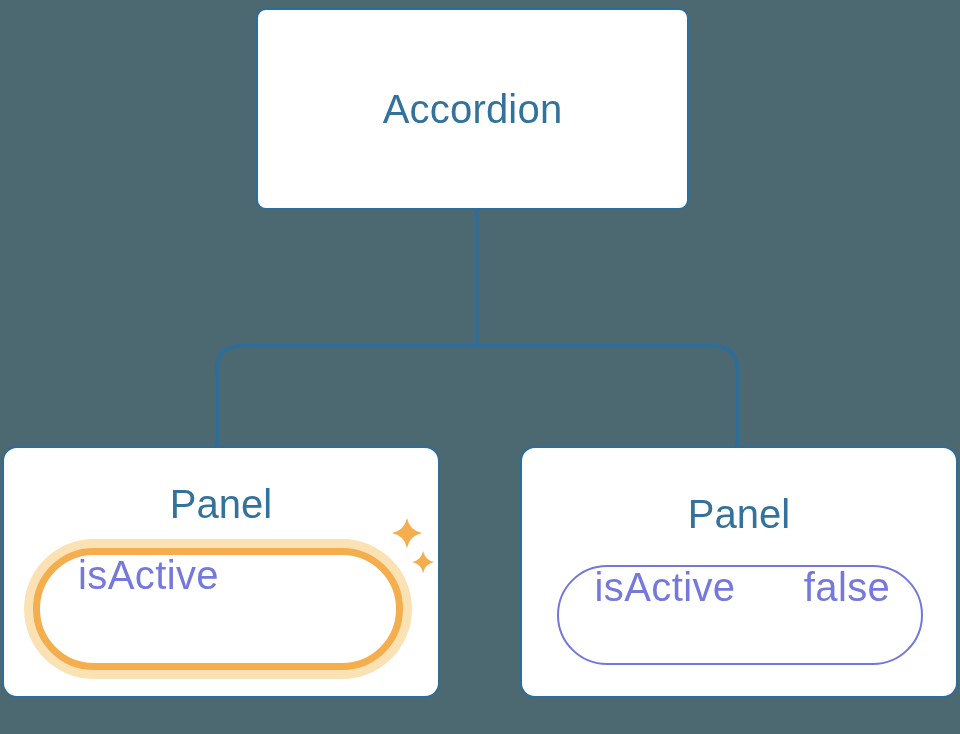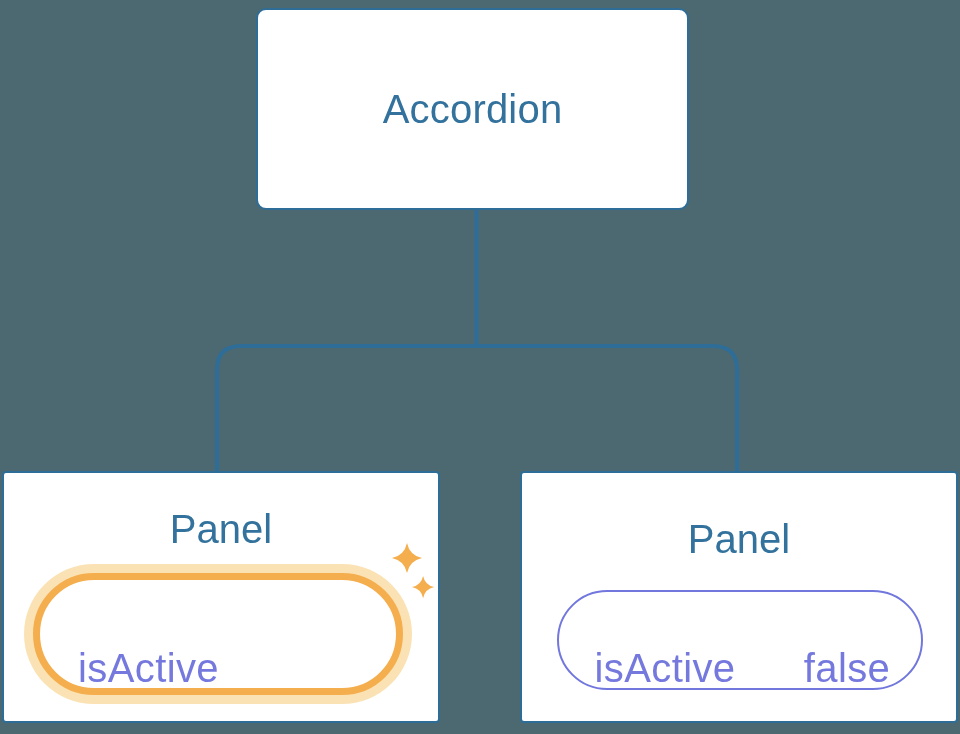--- a/index.html
+++ b/index.html
@@ -30,32 +30,32 @@
     border:2.5px solid var(--node-border);
   }
   .node--root{
     left:256px;top:8px;width:433px;height:202px;border-radius:10px;
     display:flex;align-items:center;justify-content:center;
   }
   .node-label{
     font-size:40px;font-weight:500;color:var(--heading-text);
     line-height:1;letter-spacing:0.2px;
   }
-  .node--panel{width:438px;height:252px;border-radius:4px;top:471px;text-decoration:underline;}
+  .node--panel{width:438px;height:252px;border-radius:15px;top:446px;text-decoration:underline;}
   .node--panel-left{left:2px;}
   .node--panel-right{left:520px;}
   .panel-title{
     position:absolute;left:0;width:100%;text-align:center;
     font-size:40px;font-weight:500;color:var(--heading-text);line-height:1;
   }
   .node--panel-left .panel-title{top:36px;}
   .node--panel-right .panel-title{top:46px;}
 
   .pill{
-    position:absolute;display:flex;align-items:flex-end;
+    position:absolute;display:flex;align-items:flex-start;
     background:var(--node-fill);
   }
   .pill-cell{
     display:flex;align-items:center;justify-content:center;
     font-size:40px;line-height:1;color:var(--state-text);
     letter-spacing:0.4px;
   }
   .pill--active{
     left:29px;top:100px;width:370px;height:122px;
     border:7px solid var(--active-ring);border-radius:62px;

